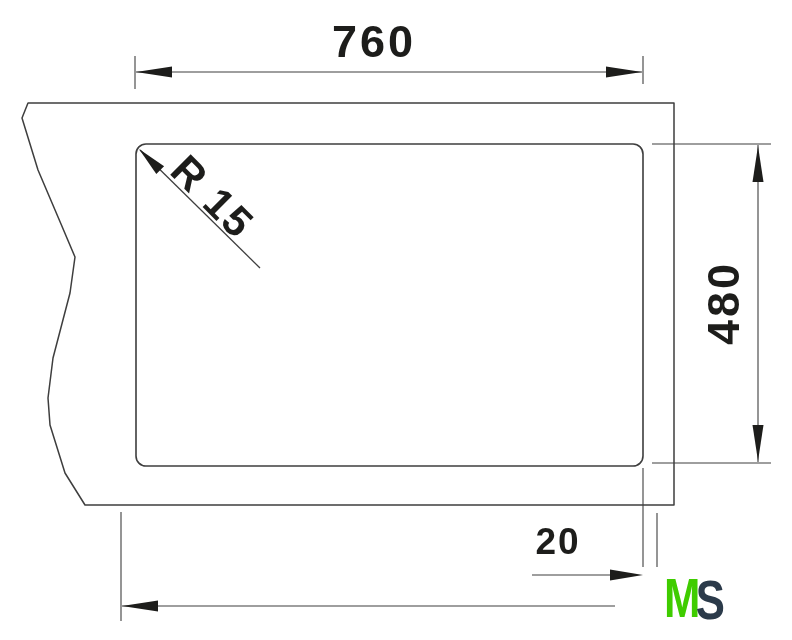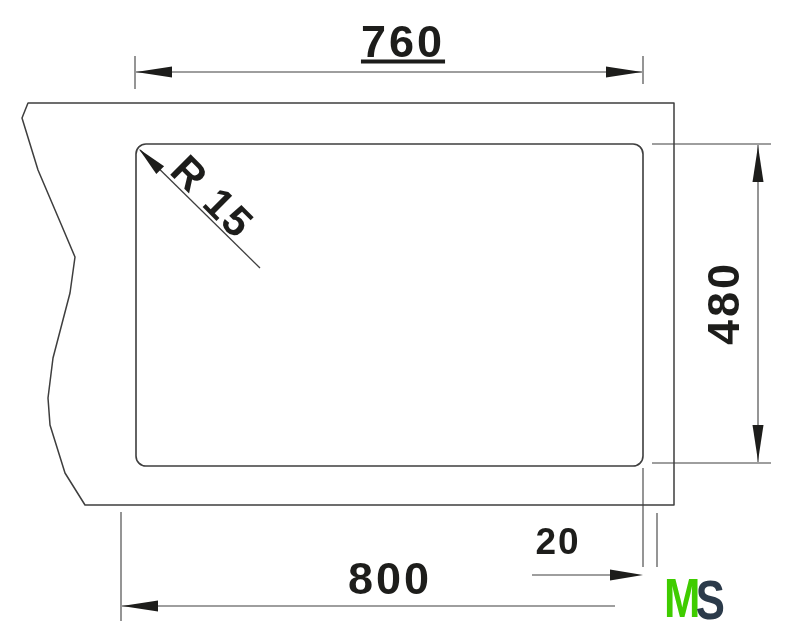--- a/index.html
+++ b/index.html
@@ -87,25 +87,24 @@
       <line x1="532" y1="575" x2="616" y2="575"></line>
       <polygon stroke="none" points="643,575 610,569.5 610,580.5"></polygon>
     </g>
 
     <g stroke="#3e3e3e" stroke-width="1.3" fill="#1d1d1b">
       <line x1="140" y1="150" x2="260" y2="268"></line>
       <polygon stroke="none" points="139,149 164.1,166.3 156.3,174.1"></polygon>
     </g>
   </svg>
 
-  <div class="dim-label" style="left:403px;top:41px;text-decoration:underline;">760</div>
+  <div class="dim-label" style="left:374px;top:41px;">760</div>
 
   <div class="dim-label vertical" style="left:723px;top:303px;">480</div>
 
-  <div class="dim-label" style="left:390px;top:578px;">800</div>
 
   <div class="dim-label small" style="left:558px;top:541px;text-align:right;">20</div>
 
   <div class="dim-label radius" style="left:193px;top:148px;">R 15</div>
 
   <div class="logo">
     <span class="m" style="color: rgb(63, 204, 0);">M</span><span class="s" style="color: rgb(43, 58, 74);">S</span>
   </div>
 
 </div>

